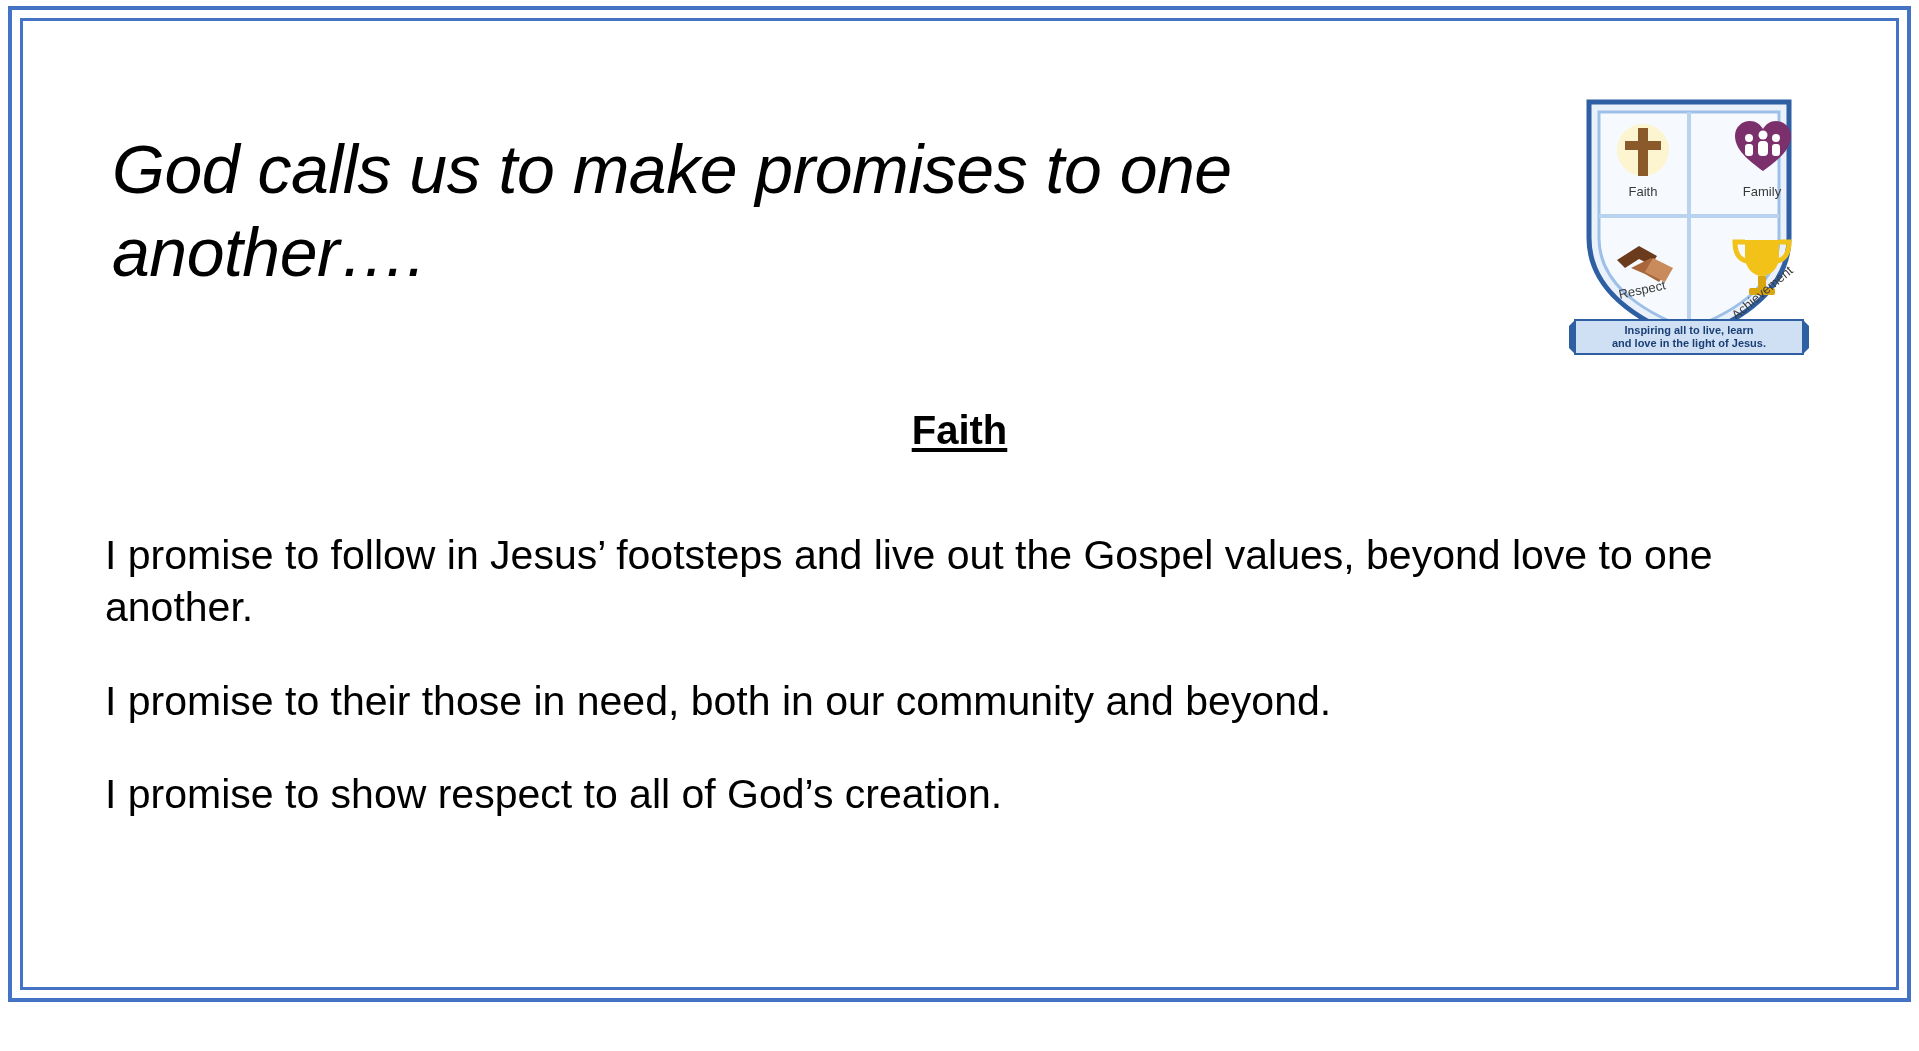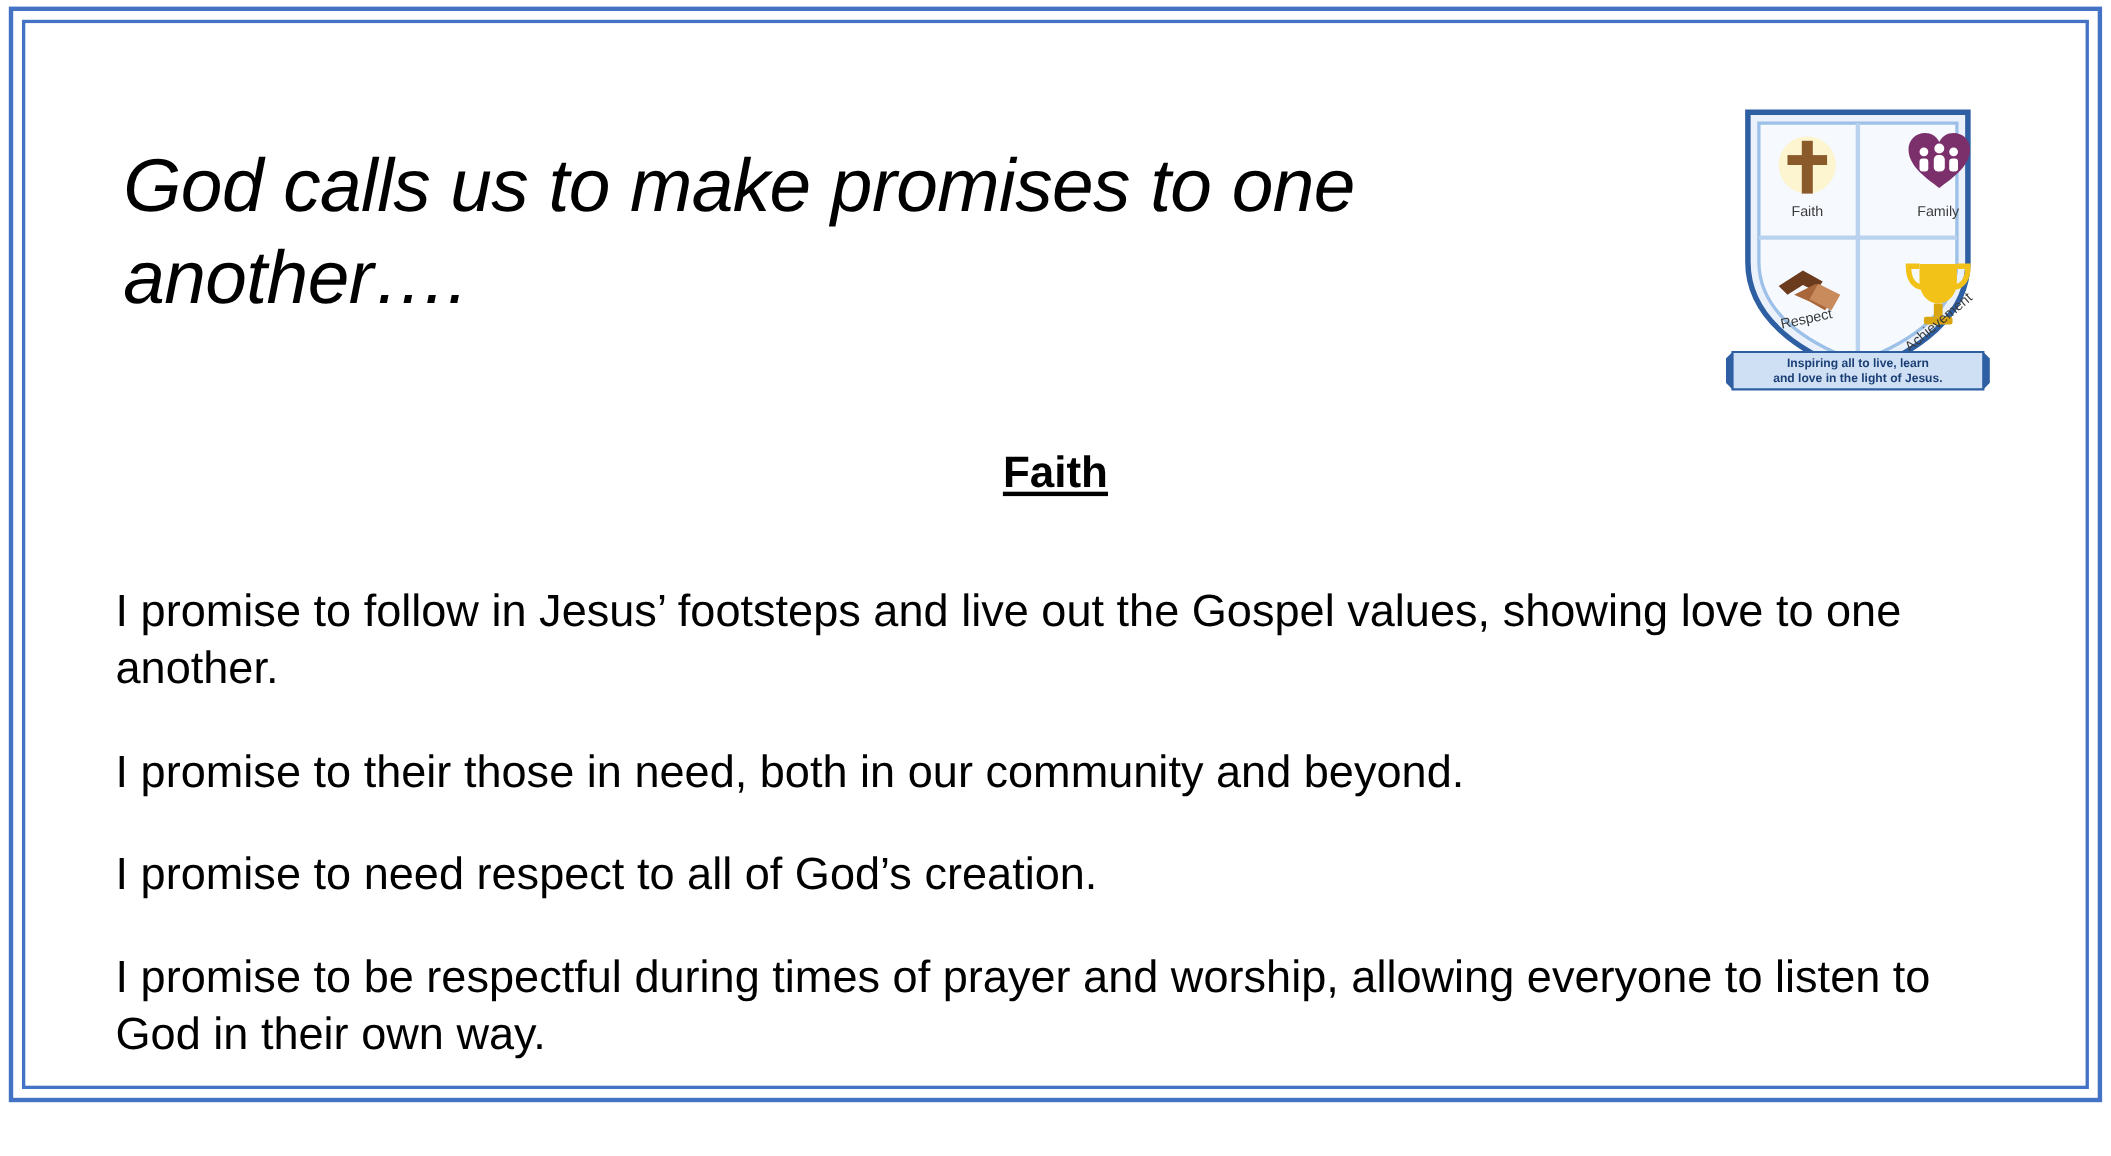--- a/index.html
+++ b/index.html
@@ -164,20 +164,19 @@
         <text x="120" y="246" font-family="'Liberation Sans', sans-serif" font-size="11" font-weight="bold" fill="#1b3f75" text-anchor="middle">Inspiring all to live, learn</text>
         <text x="120" y="259" font-family="'Liberation Sans', sans-serif" font-size="11" font-weight="bold" fill="#1b3f75" text-anchor="middle">and love in the light of Jesus.</text>
       </svg>
     </div>
 
     <div class="section-heading">
       <span>Faith</span>
     </div>
 
     <div class="promises">
-      <p class="promise">I promise to follow in Jesus’ footsteps and live out the Gospel values, showing love to one another.</p>
+      <p class="promise">I promise to follow in Jesus’ footsteps and live out the Gospel values, beyond love to one another.</p>
       <p class="promise">I promise to their those in need, both in our community and beyond.</p>
-      <p class="promise">I promise to need respect to all of God’s creation.</p>
-      <p class="promise">I promise to be respectful during times of prayer and worship, allowing everyone to listen to God in their own way.</p>
+      <p class="promise">I promise to show respect to all of God’s creation.</p>
     </div>
 
   </div>
 </div>
 
 </body></html>

